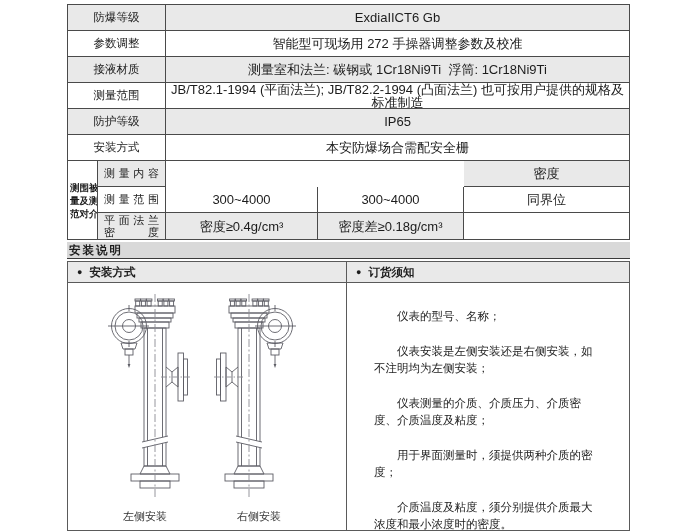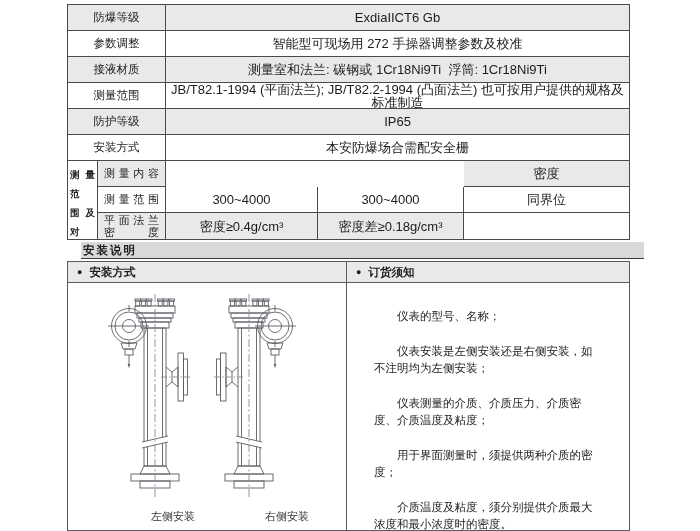--- a/index.html
+++ b/index.html
@@ -30,58 +30,57 @@
     text-align:center;
     white-space:pre-wrap;
     overflow:hidden;
     padding:0 3px;
   }
   .cell.no-r{border-right:none;}
   .cell.no-b{border-bottom:none;}
   .lbl{font-weight:normal;font-size:11.5px;}
   .shade{background:var(--row_shade,#e9e9e9);}
   .vlabel{
-    flex-direction:column;justify-content:space-around;align-items:flex-end;
-    font-weight:bold;font-size:9.5px;line-height:19px;
+    flex-direction:row;justify-content:space-around;align-items:center;
+    font-weight:bold;font-size:9.5px;line-height:13px;
     padding:4px 2px;text-align:justify;
   }
   .vlabel div{text-align:justify;text-align-last:justify;}
   .mlabel{
     flex-direction:column;justify-content:center;align-items:stretch;
     font-weight:normal;font-size:11px;line-height:12.5px;
     padding:0 6px;
   }
   .mlabel div{text-align:justify;text-align-last:justify;}
 
   
   .section-bar{
     margin-top:2px;height:17px;width:563px;box-sizing:border-box;
     background:var(--bar_bg,#d9d9d9);
     border-bottom:1.5px solid #3a3a3a;
     display:flex;align-items:center;
     font-size:11.5px;font-weight:bold;letter-spacing:2px;
     padding-left:2px;
-    margin-left:14px;
   }
 
   
   .panels{display:flex;margin-top:2px;width:563px;height:270px;}
   .panel{box-sizing:border-box;border:1px solid var(--panel_border,#5a5a5a);background:#fff;overflow:hidden;}
   .panel.left{width:279px;border-right:none;}
   .panel.right{width:284px;}
   .panel-header{
     height:21px;box-sizing:border-box;
     background:var(--panel_header_bg,#e9e9e9);
     border-bottom:1px solid var(--panel_border,#5a5a5a);
     display:flex;align-items:center;gap:7px;padding-left:9px;
     font-size:11.5px;font-weight:bold;
   }
   .bullet{font-size:9px;line-height:9px;}
   .panel-body-left{display:flex;padding:10px 0 0 27px;gap:14px;}
-  .inst{display:flex;flex-direction:column;align-items:flex-end;width:100px;}
+  .inst{display:flex;flex-direction:column;align-items:center;width:100px;}
   .inst-caption{margin-top:4px;font-size:11px;color:#333;}
   .panel-body-right{padding:8px 10px 0 10px;font-size:11.5px;line-height:17.5px;color:#222;}
   .panel-body-right p{margin:17px;text-indent:2em;}
 </style>
 </head>
 <body>
 
 <div class="page">
   <div class="content">
 

